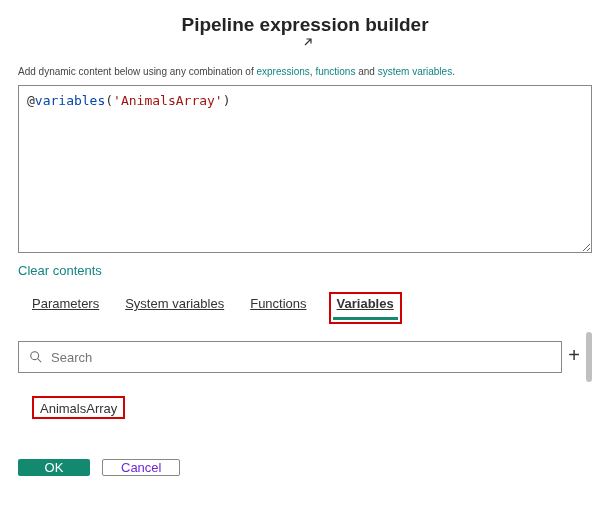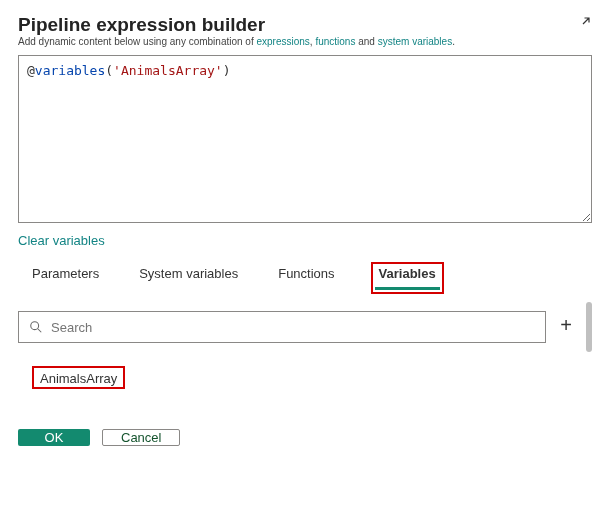--- a/index.html
+++ b/index.html
@@ -8,21 +8,22 @@
     font-size: 13px;
     color: #323130;
     padding: 14px 18px;
     width: 610px;
     background: #fff;
   }
   .header {
     display: flex;
     justify-content: space-between;
     align-items: center;
-    margin-bottom: 0;
+    margin-bottom: 9px;
+    flex-direction: column;
   }
   .title {
     font-size: 19px;
     font-weight: 600;
     color: #242424;
   }
   .expand-icon svg { width: 18px; height: 18px; stroke: #333; }
   .subtitle {
     font-size: 10px;
     color: #444;
@@ -49,23 +50,24 @@
   .clear-link {
     color: #138484;
     font-size: 13px;
     cursor: pointer;
     display: inline-block;
     margin-top: 4px;
     margin-bottom: 18px;
   }
   .tabs {
     display: flex;
-    gap: 40px;
+    gap: 26px;
     padding-left: 14px;
     margin-bottom: 12px;
+    text-decoration: underline;
   }
   .tab {
     font-size: 13px;
     color: #333;
     padding-bottom: 6px;
     cursor: pointer;
     border-bottom: 3px solid transparent;
     position: relative;
   }
   .tab.active {
@@ -74,21 +76,20 @@
   }
   .tab.highlighted {
     outline: 2px solid #d40000;
     outline-offset: 2px;
     padding-left: 4px;
     padding-right: 4px;
   }
   .search-area {
     display: flex;
     align-items: center;
-    gap: 8px;
     margin-bottom: 14px;
   }
   .search-wrap {
     flex: 1;
     border: 1px solid #8a8886;
     display: flex;
     align-items: center;
     padding: 6px 10px;
     height: 32px;
   }
@@ -141,21 +142,21 @@
     border-radius: 2px;
     cursor: pointer;
     border: 1px solid transparent;
   }
   .btn-primary {
     background: #138a6f;
     color: #fff;
   }
   .btn-secondary {
     background: #fff;
-    color: #14532d;
+    color: #6d28d9;
     border: 1px solid #8a8886;
   }
 </style>
 </head>
 <body>
 
 
 
 <div class="header">
   <div class="title">Pipeline expression builder</div>
@@ -165,21 +166,21 @@
     </svg>
   </div>
 </div>
 
 <div class="subtitle">
   <span>Add dynamic content below using any combination of </span><span class="link">expressions</span><span>, </span><span class="link">functions</span><span> and </span><span class="link">system variables</span><span>.</span>
 </div>
 
 <div class="editor"><span class="exp-at">@</span><span class="exp-fn">variables</span><span class="exp-paren">(</span><span class="exp-str">'</span><span class="exp-str">AnimalsArray</span><span class="exp-str">'</span><span class="exp-paren">)</span></div>
 
-<div class="clear-link">Clear variables</div>
+<div class="clear-link">Clear contents</div>
 
 <div class="tabs">
   <div class="tab">Parameters</div>
   <div class="tab">System variables</div>
   <div class="tab">Functions</div>
   <div class="tab active highlighted">Variables</div>
 </div>
 
 <div class="search-area">
   <div class="search-wrap">

